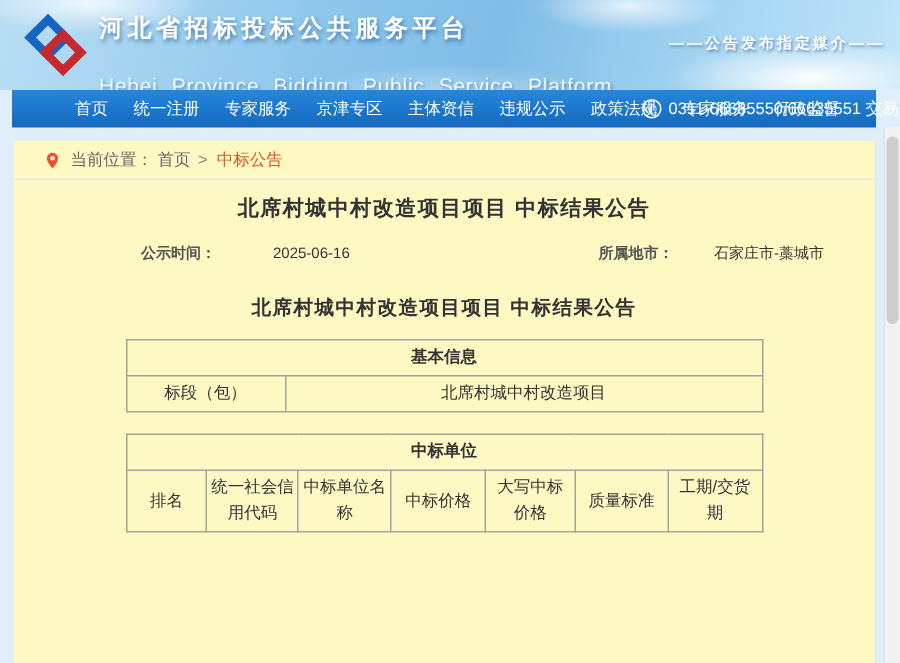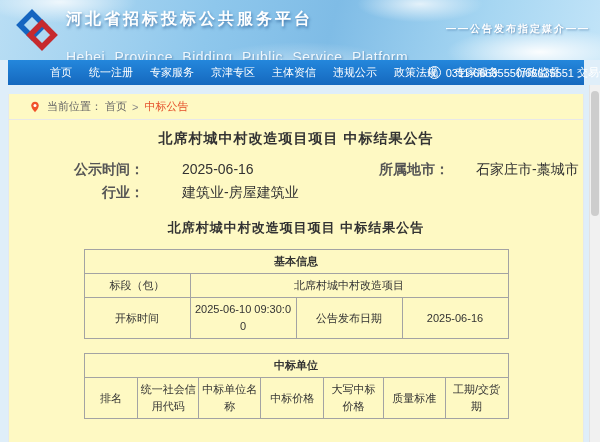--- a/index.html
+++ b/index.html
@@ -61,21 +61,21 @@
   }
   .crumb-row svg{ margin-right:6px; }
   .crumb-link{ color:#666; text-decoration:none; margin:0 3px; }
   .crumb-sep{ margin:0 2px; color:#888; }
   .crumb-cur{ color:#e4502a; text-decoration:none; margin-left:4px; }
 
   .article-title{
     margin-top:10px; text-align:center; font-size:14px; font-weight:bold; color:#333;
     letter-spacing:1px;
   }
-  .meta{ margin-top:10px; font-size:14px; }
+  .meta{ margin-top:10px; font-size:10px; }
   .meta-row{ display:flex; line-height:23px; }
   .m-label{ width:135px; text-align:right; color:#555; font-weight:bold; }
   .m-val1{ margin-left:38px; width:195px; color:#333; }
   .m-label2{ width:72px; text-align:right; color:#555; font-weight:bold; }
   .m-val2{ margin-left:27px; color:#333; }
 
   .body-title{
     margin:15px 0 12px; text-align:center; font-size:13px; font-weight:bold; color:#333;
     letter-spacing:1px;
   }
@@ -151,48 +151,38 @@
 
   <div class="article-title">北席村城中村改造项目项目 中标结果公告</div>
 
   <div class="meta">
     <div class="meta-row">
       <span class="m-label">公示时间：</span>
       <span class="m-val1">2025-06-16</span>
       <span class="m-label2">所属地市：</span>
       <span class="m-val2">石家庄市-藁城市</span>
     </div>
-    <div class="meta-row">
-      <span class="m-label">行业：</span>
-      <span class="m-val1">建筑业-房屋建筑业</span>
-    </div>
   </div>
 
   <div class="body-title">北席村城中村改造项目项目 中标结果公告</div>
 
   <table class="tbl">
     <colgroup>
         <col style="width:25%">
         <col style="width:25%">
         <col style="width:25%">
         <col style="width:25%">
       </colgroup>
     <tbody>
         <tr>
           <td colspan="4" class="tbl-title">基本信息</td>
         </tr>
     <tr>
       <td>标段（包）</td>
       <td colspan="3">北席村城中村改造项目</td>
-    </tr>
-    <tr>
-      <td>开标时间</td>
-      <td>2025-06-10 09:30:00</td>
-      <td>公告发布日期</td>
-      <td>2025-06-16</td>
     </tr>
   </tbody>
     </table>
 
   <div class="tbl-gap"></div>
 
   <table class="tbl">
     <colgroup>
       <col style="width:12.7%">
         <col style="width:14.4%">

